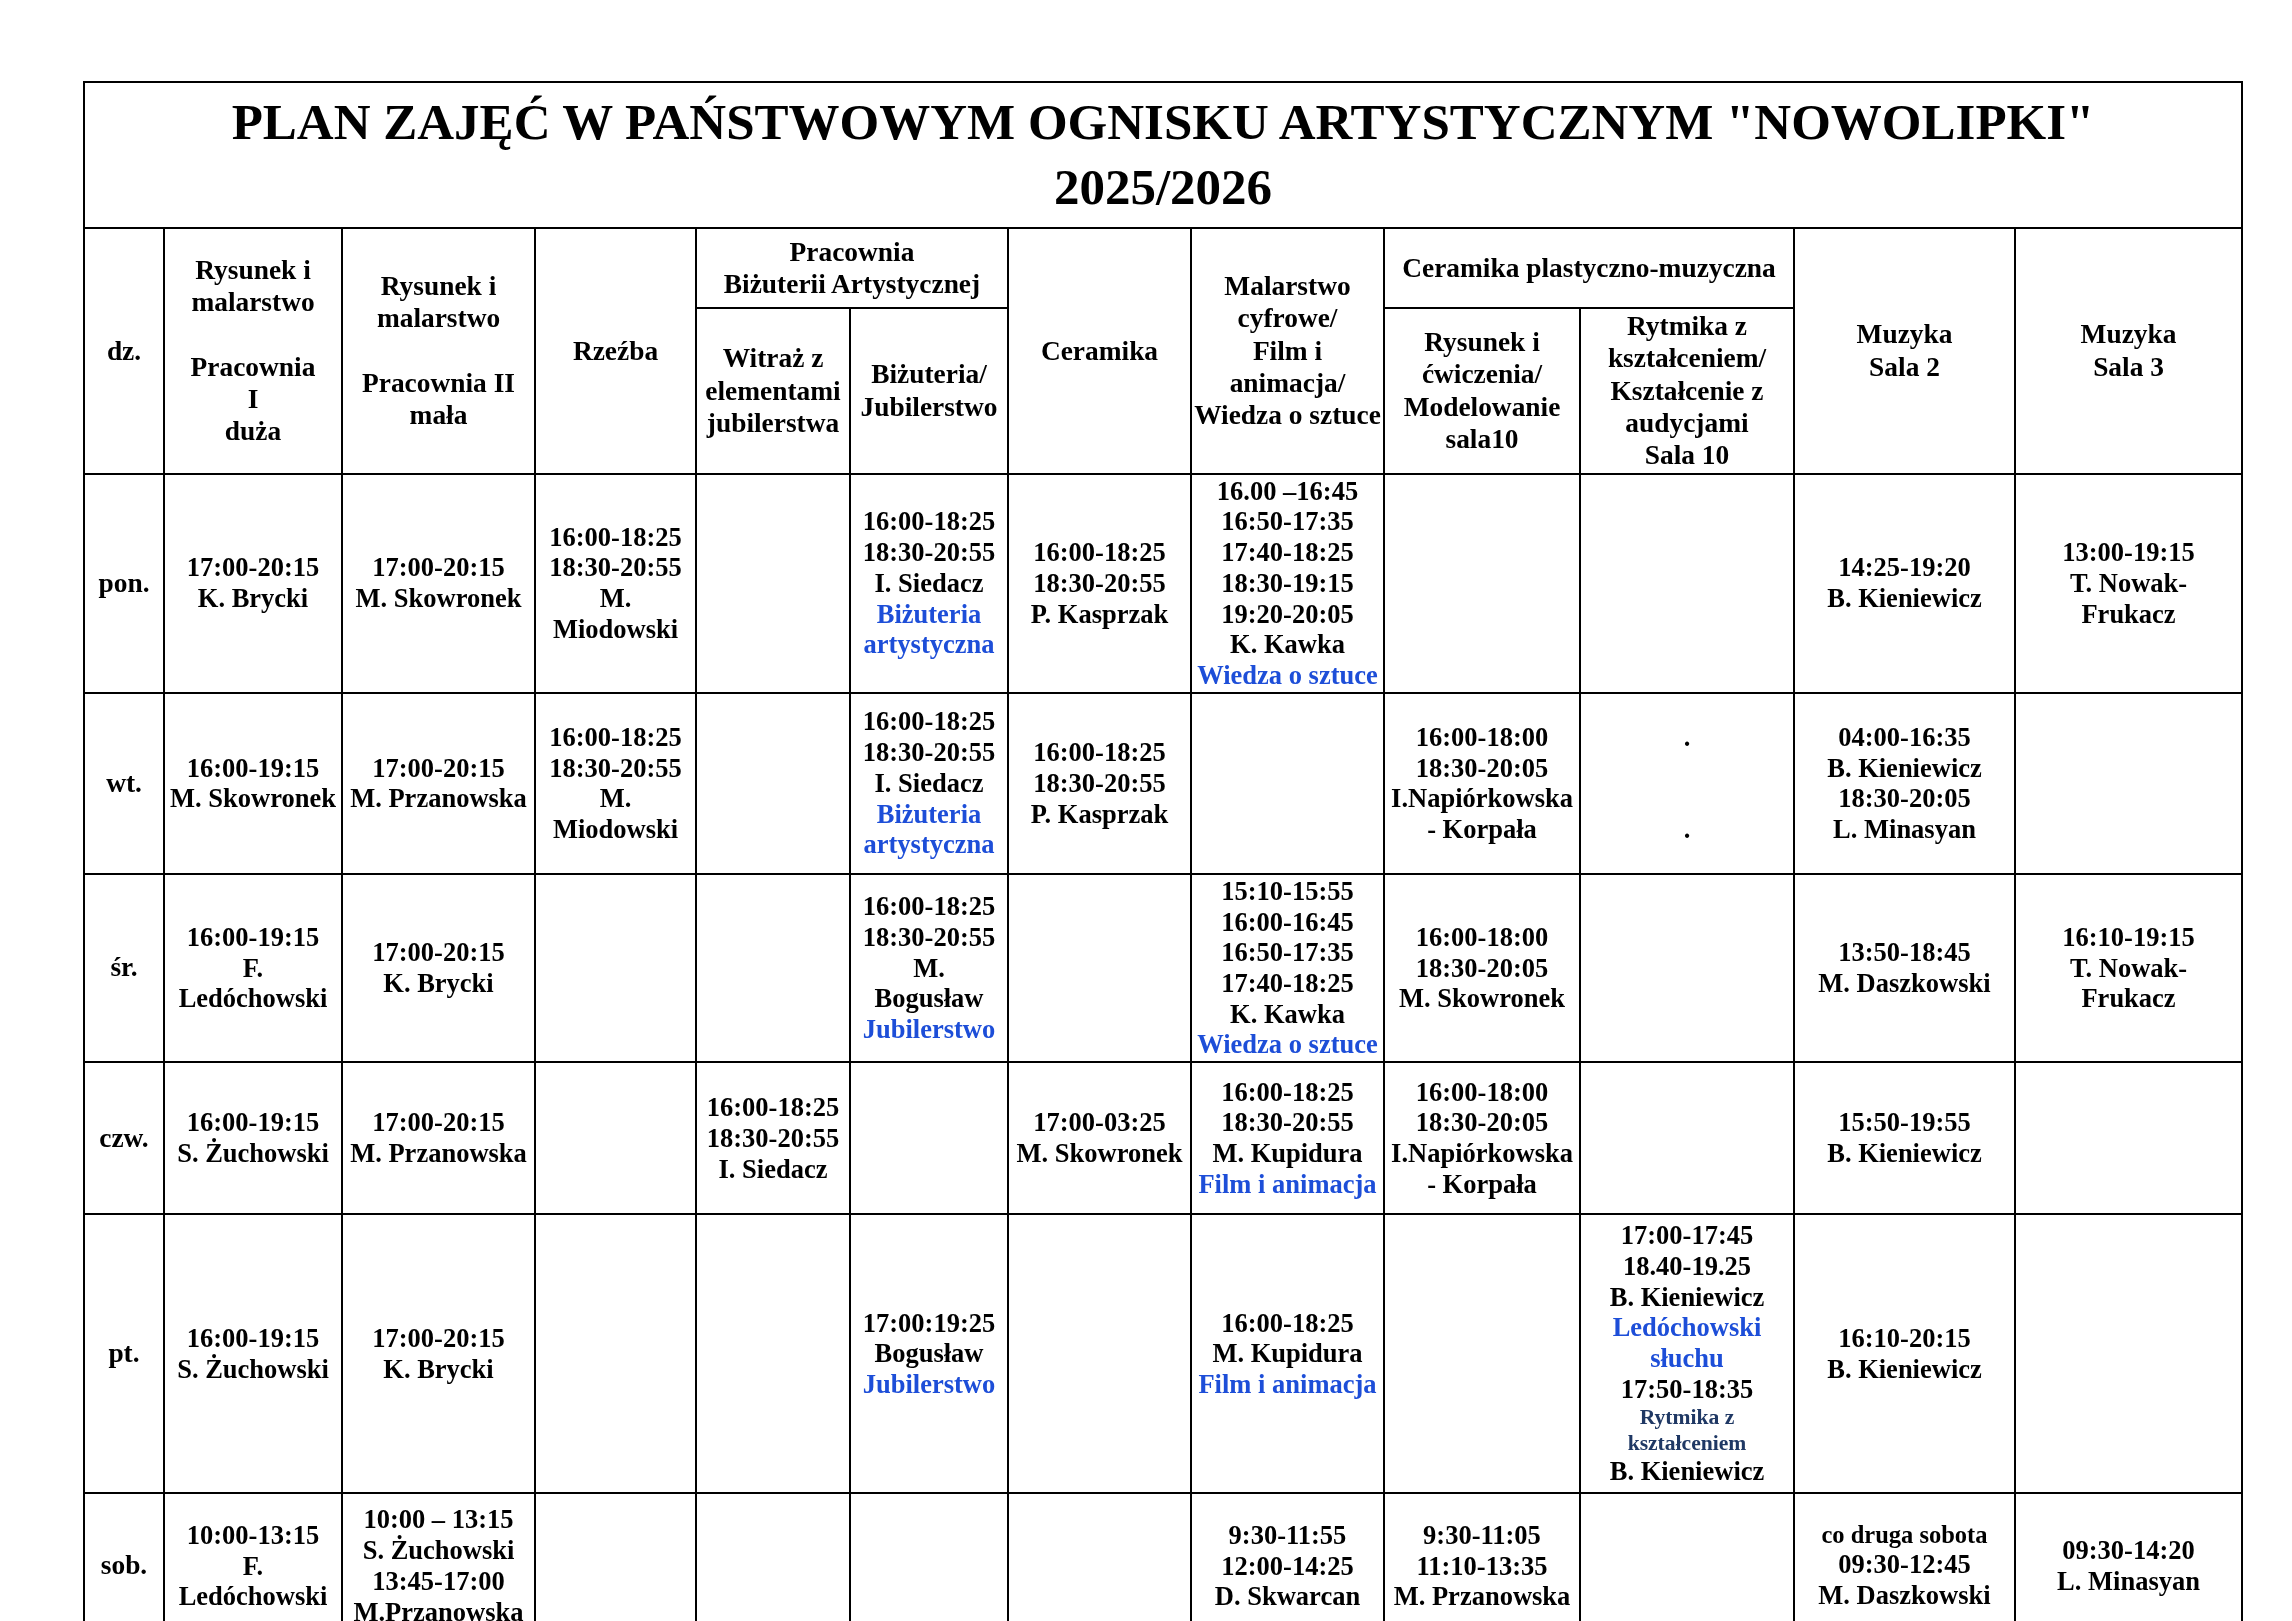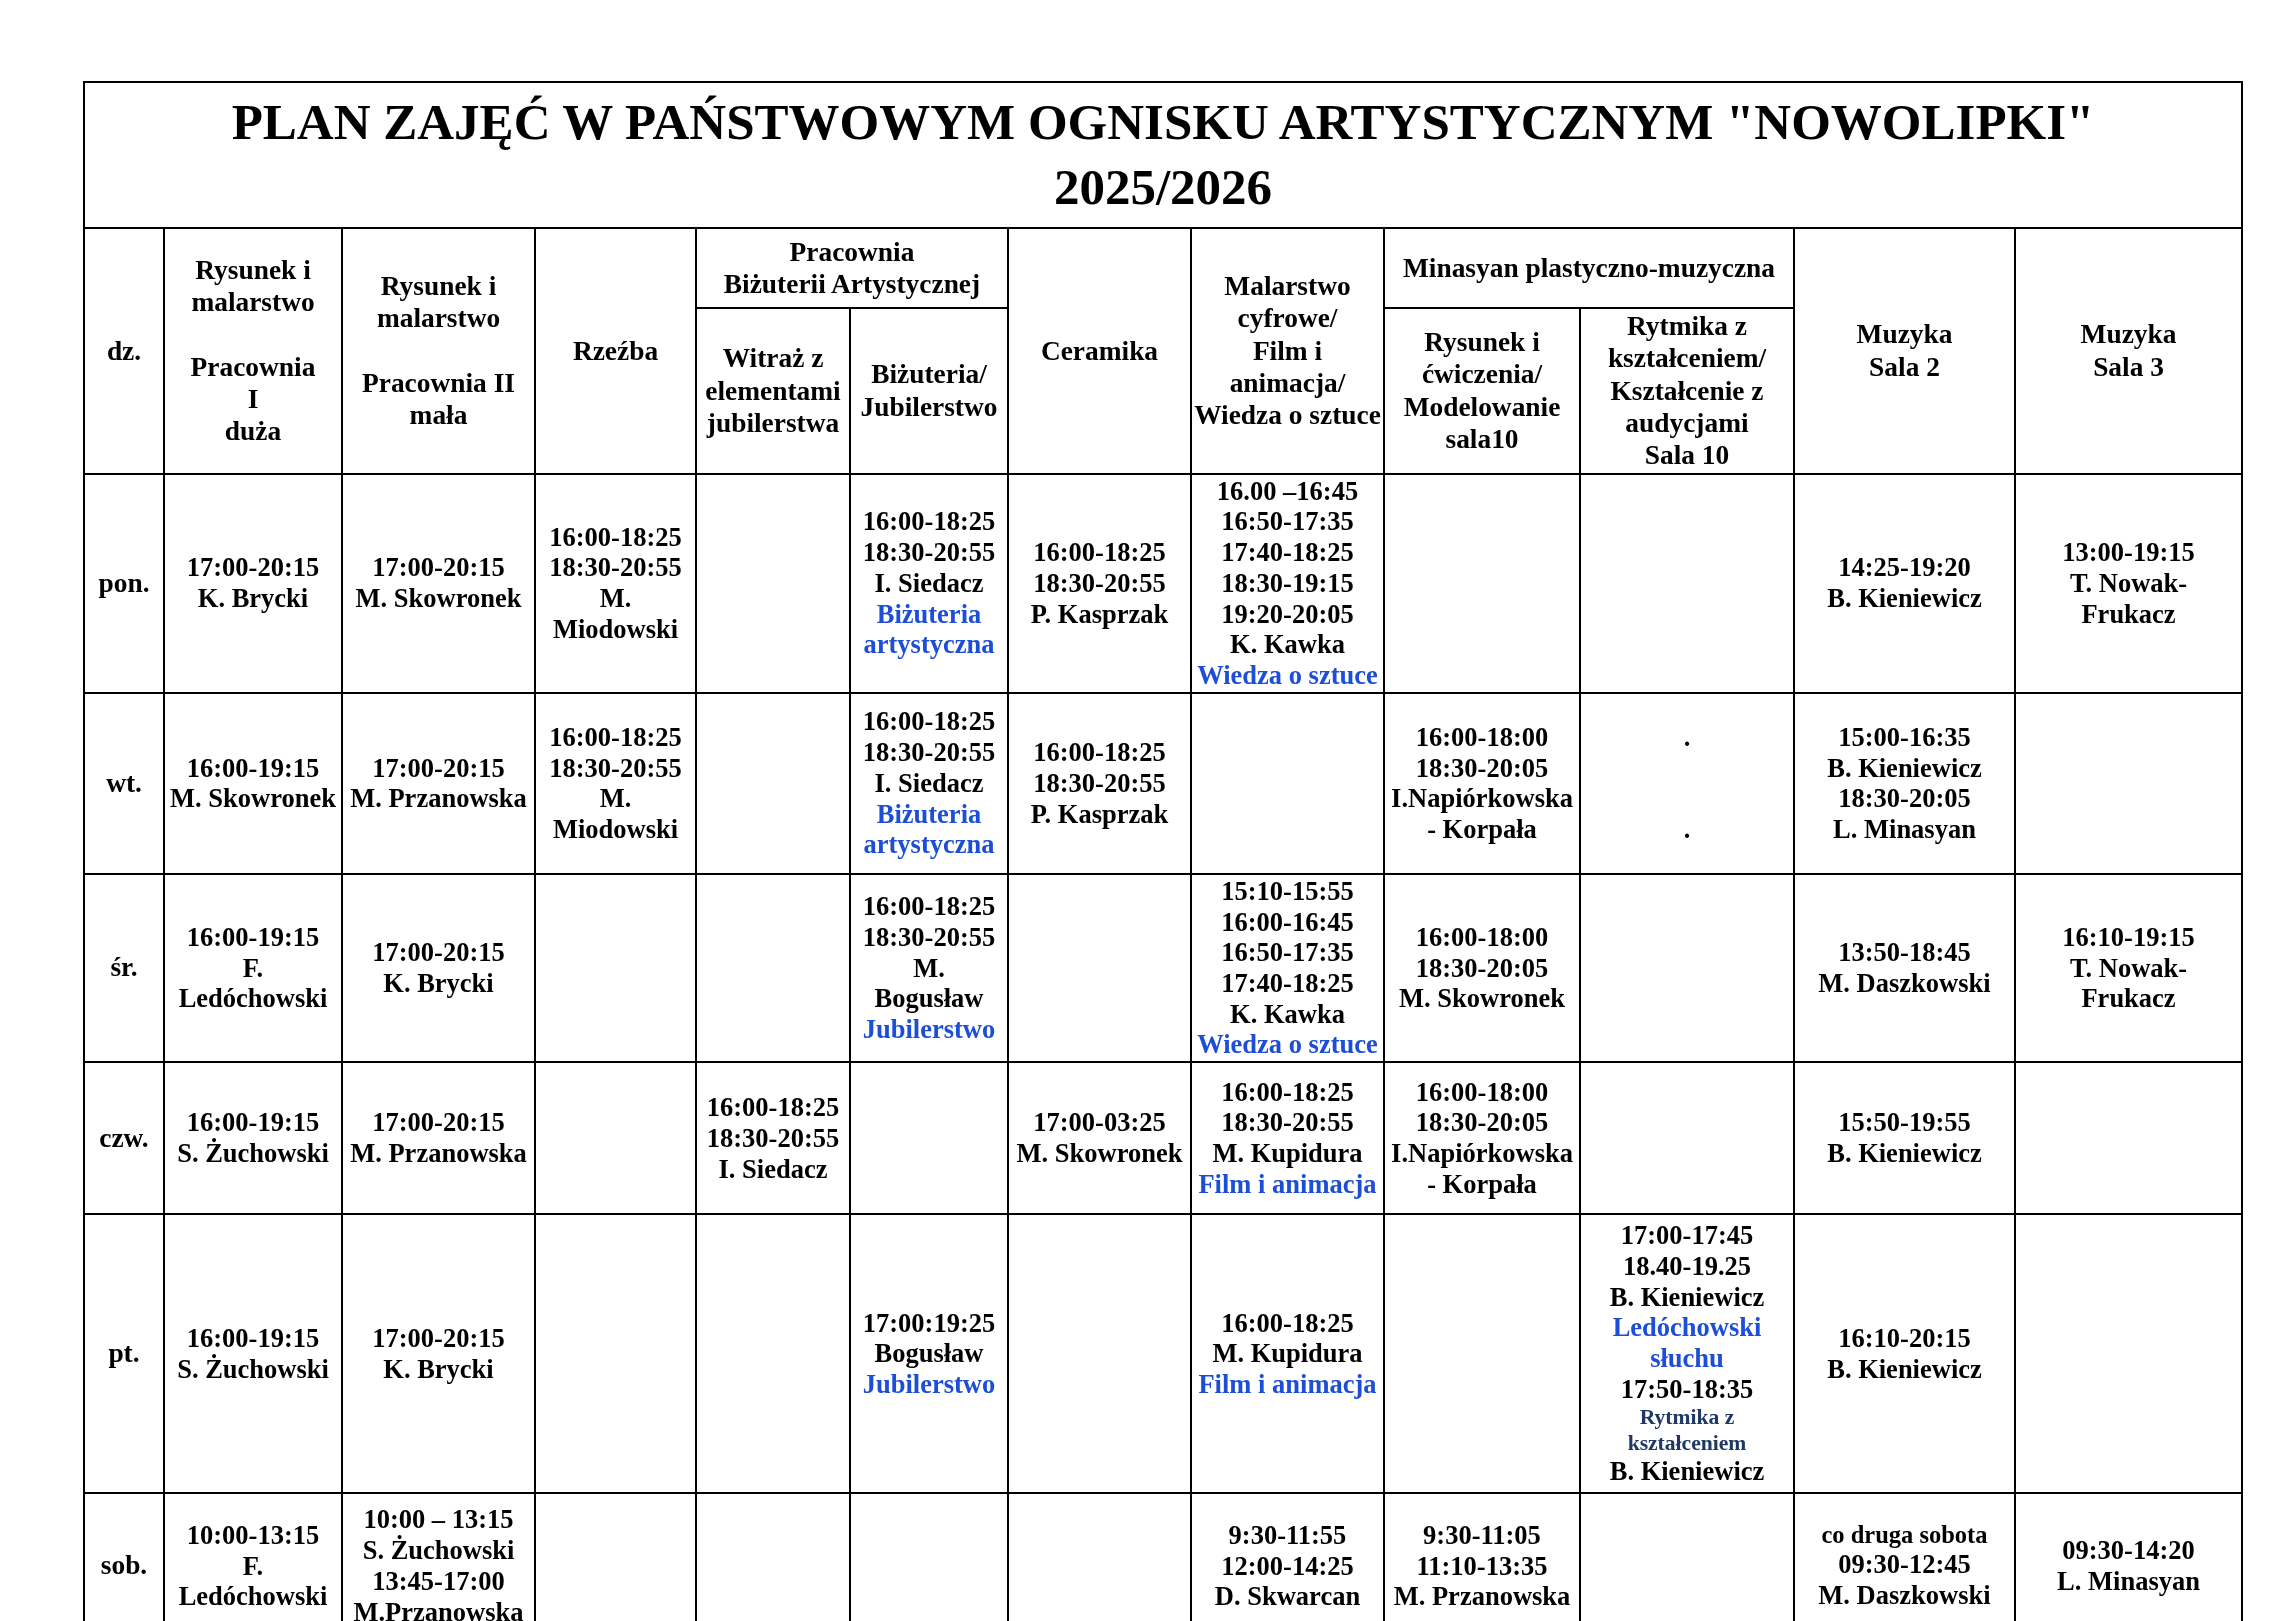--- a/index.html
+++ b/index.html
@@ -73,21 +73,21 @@
 Pracownia II
 mała</th>
         <th rowspan="2">Rzeźba</th>
         <th colspan="2">Pracownia
 Biżuterii Artystycznej</th>
         <th rowspan="2">Ceramika</th>
         <th rowspan="2">Malarstwo
 cyfrowe/
 Film i animacja/
 Wiedza o sztuce</th>
-        <th colspan="2">Minasyan plastyczno-muzyczna</th>
+        <th colspan="2">Ceramika plastyczno-muzyczna</th>
         <th rowspan="2">Muzyka
 Sala 2</th>
         <th rowspan="2">Muzyka
 Sala 3</th>
       </tr>
       <tr class="h2">
         <th>Witraż z
 elementami
 jubilerstwa</th>
         <th>Biżuteria/
@@ -190,21 +190,21 @@
             <div class="line">I.Napiórkowska</div>
             <div class="line">- Korpała</div>
           </td>
           <td>
             <div class="line">.</div>
             <div class="line"></div>
             <div class="line"></div>
             <div class="line">.</div>
           </td>
           <td>
-            <div class="line">15:00-16:35</div>
+            <div class="line">04:00-16:35</div>
             <div class="line">B. Kieniewicz</div>
             <div class="line">18:30-20:05</div>
             <div class="line">L. Minasyan</div>
           </td>
           <td></td>
         </tr>
         <tr>
           <td class="day-cell">śr.</td>
           <td>
             <div class="line">16:00-19:15</div>

